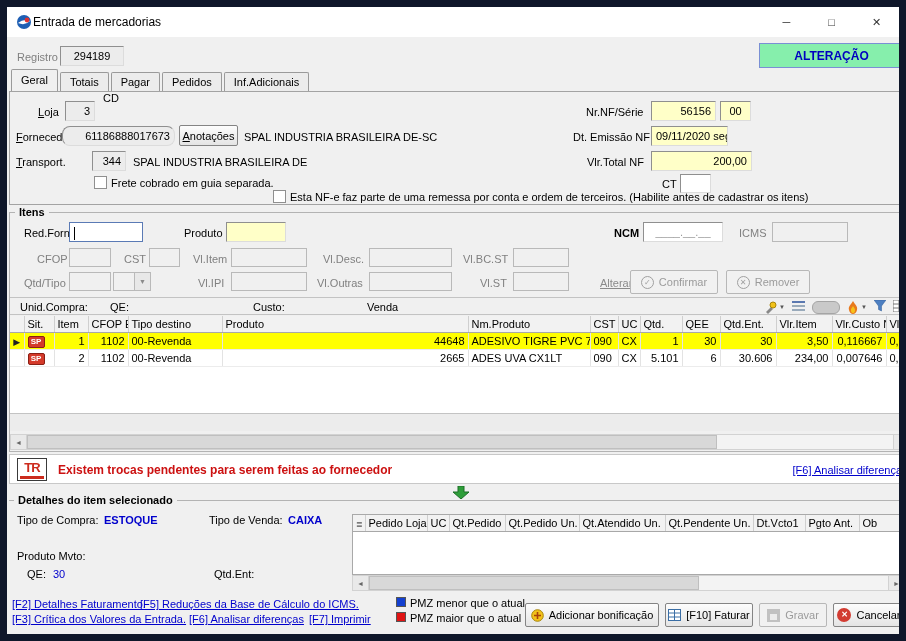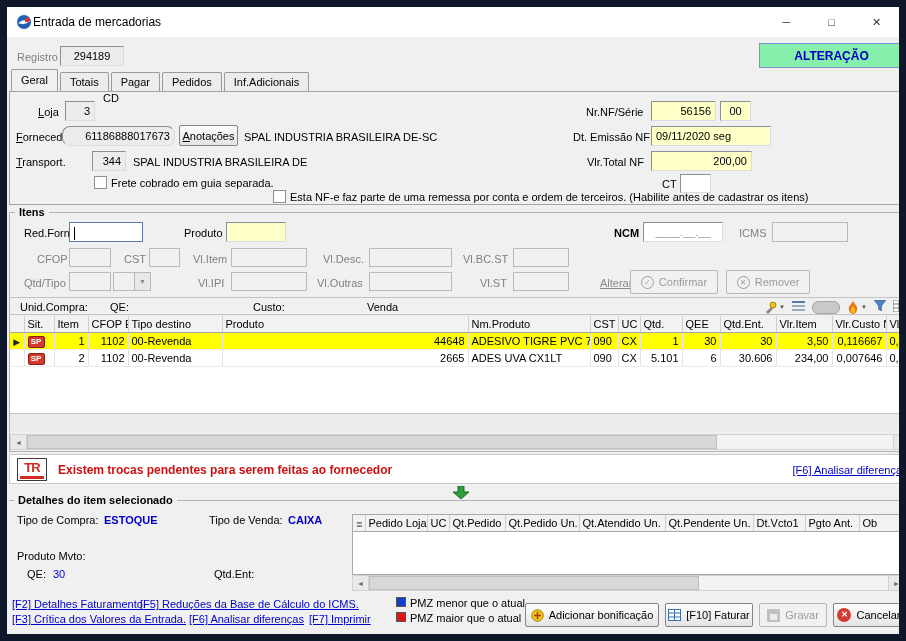--- a/index.html
+++ b/index.html
@@ -158,21 +158,21 @@
     <div class="field ylw c" style="left:710px;top:9px;width:31px;">00</div>
 
     <div class="lbl accel" style="left:6px;top:39px;">Fornecedor</div>
     <div class="field ro r" style="left:52px;top:34px;width:113px;border-radius:8px;">61186888017673</div>
     <div class="btn" style="left:169px;top:33px;width:59px;height:21px;">
       <span class="accel" style="display:inline-block;">Anotações</span>
     </div>
     <div class="lbl" style="left:234px;top:39px;">SPAL INDUSTRIA BRASILEIRA DE-SC</div>
 
     <div class="lbl" style="left:563px;top:39px;">Dt. Emissão NF</div>
-    <div class="field ylw" style="left:641px;top:34px;width:120px;">09/11/2020 seg</div>
+    <div class="field ylw" style="left:641px;top:34px;width:77px;">09/11/2020 seg</div>
 
     <div class="lbl accel" style="left:6px;top:64px;">Transport.</div>
     <div class="field ro r" style="left:82px;top:59px;width:34px;">344</div>
     <div class="lbl" style="left:123px;top:64px;">SPAL INDUSTRIA BRASILEIRA DE</div>
 
     <div class="lbl" style="left:577px;top:64px;">Vlr.Total NF</div>
     <div class="field ylw r" style="left:641px;top:59px;width:101px;">200,00</div>
 
     <div class="cb" style="left:84px;top:84px;"></div>
     <div class="lbl" style="left:101px;top:85px;">Frete cobrado em guia separada.</div>

